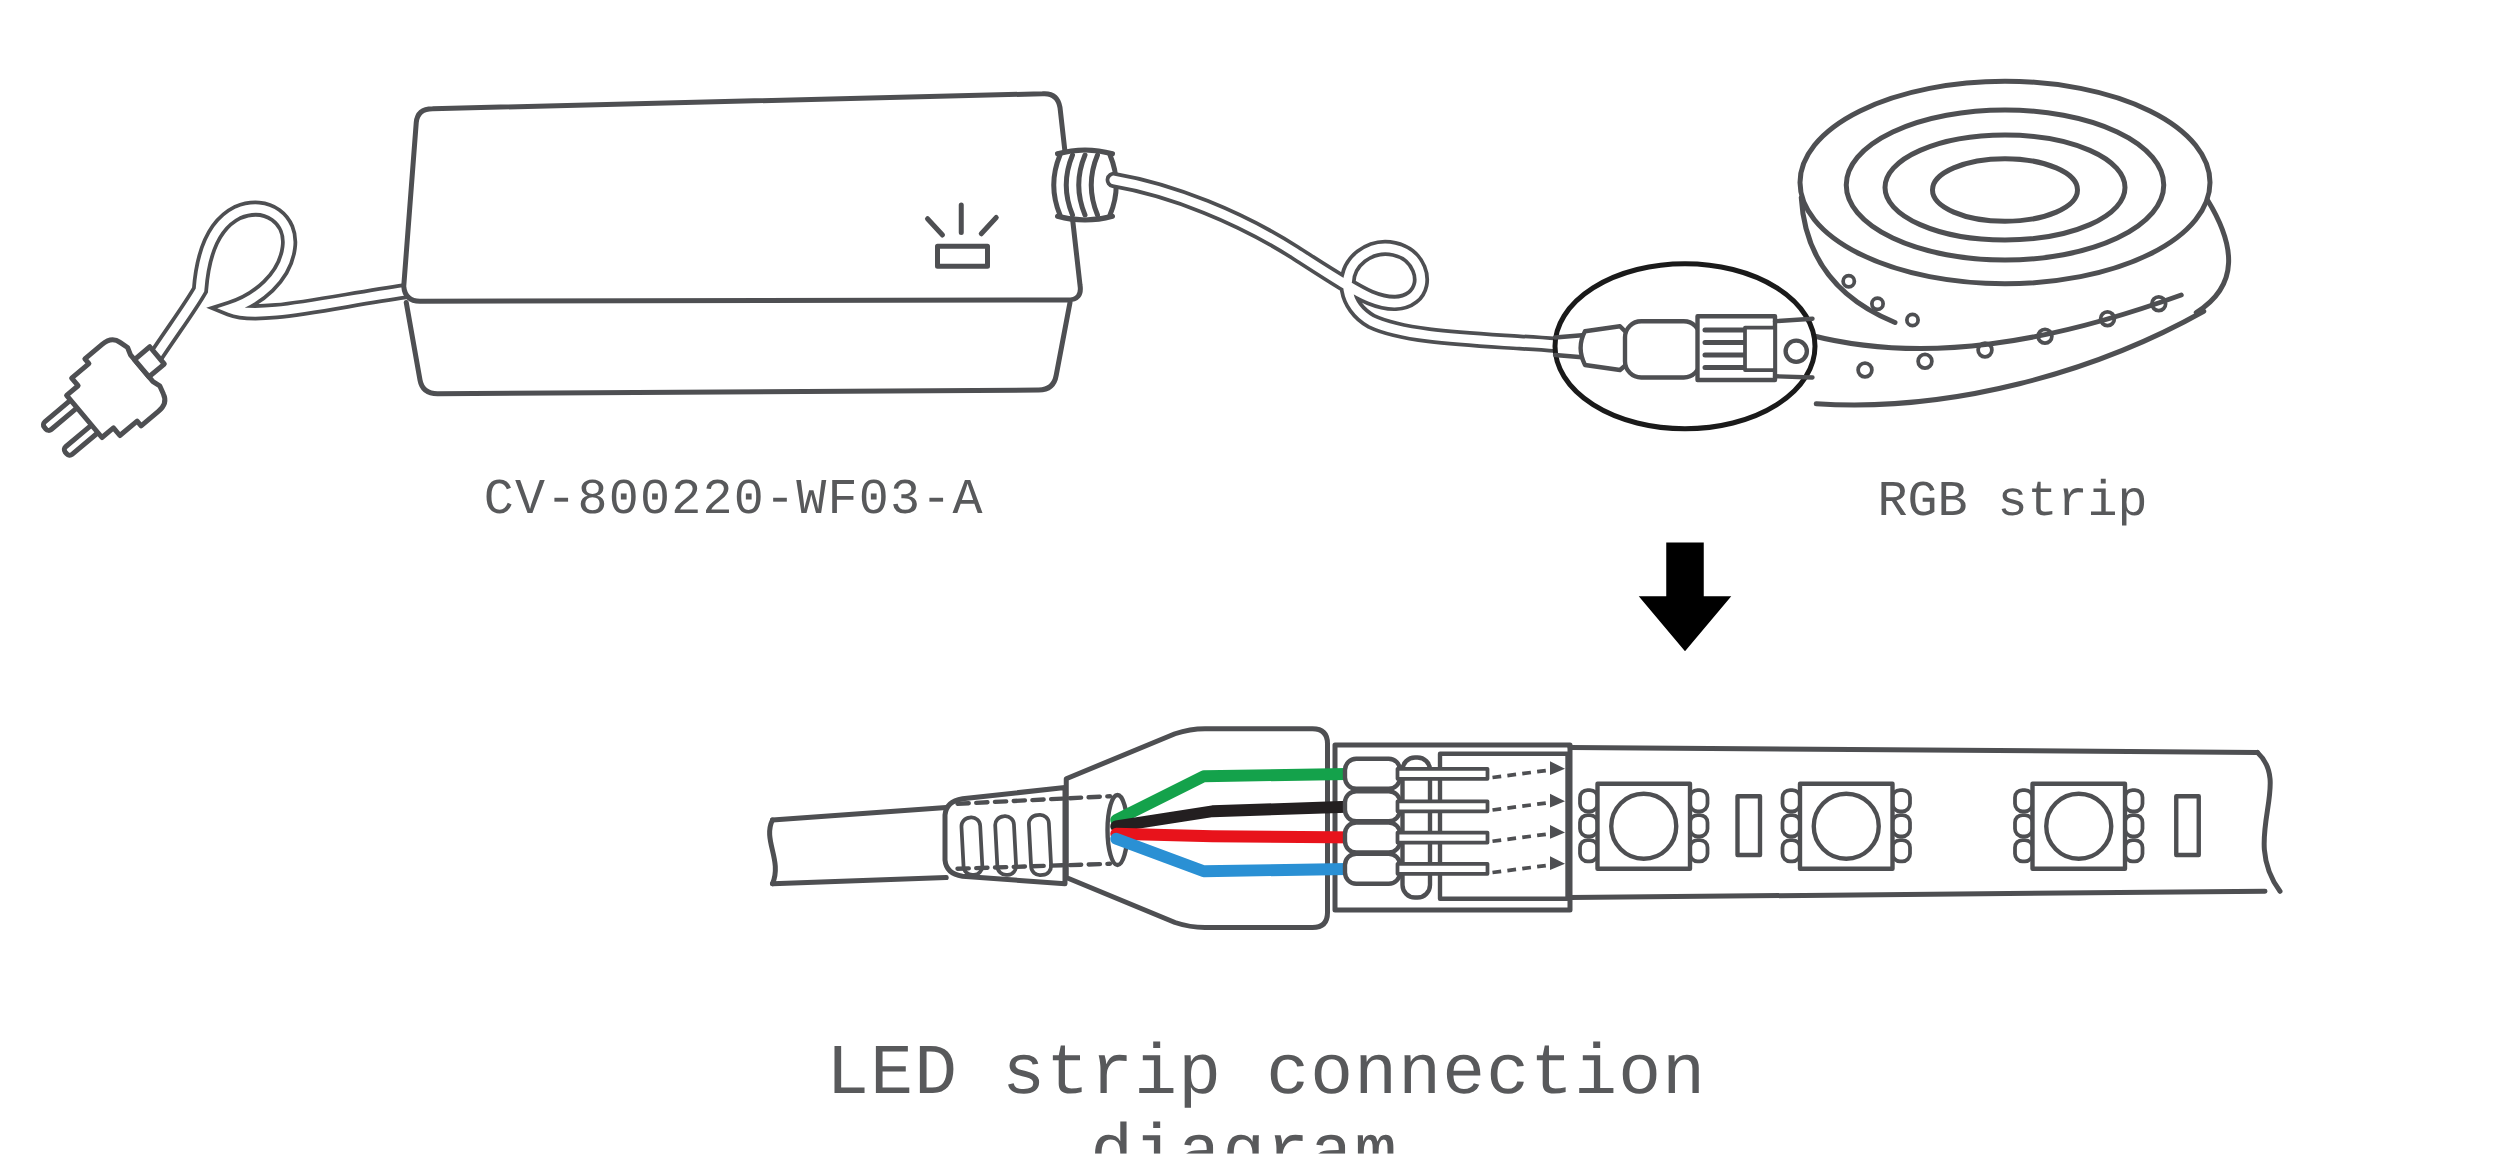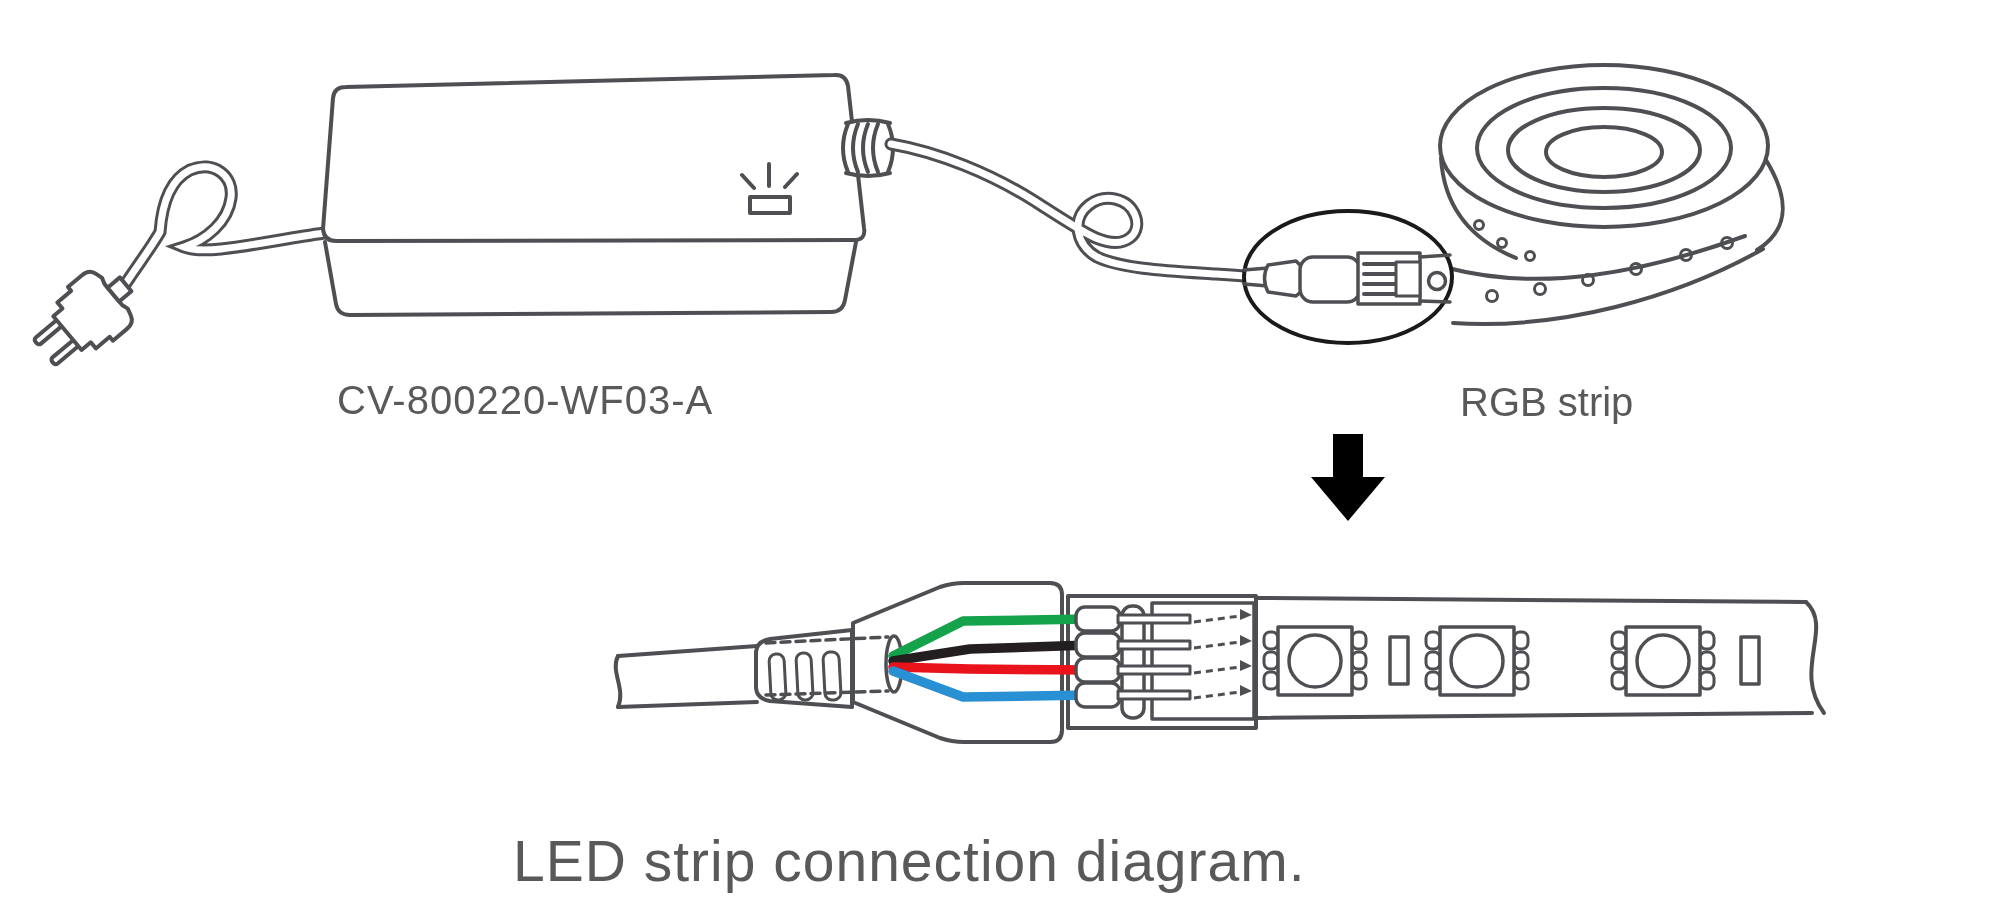--- a/index.html
+++ b/index.html
@@ -13,22 +13,22 @@
     --wire_blue:#2a90d4;
     --background:#ffffff;
   }
   html,body{margin:0;padding:0;background:var(--background);}
   .canvas{
     position:relative;width:2000px;height:923px;background:var(--background);
     font-family:"Liberation Sans",sans-serif;overflow:hidden;
   }
   .canvas svg{position:absolute;left:0;top:0;}
   .lbl{
-    position:absolute;color:var(--text);text-align:left;
-    font-family:Liberation Sans, sans-serif;
+    position:absolute;color:var(--text);text-align:center;
+    font-family:Liberation Mono, monospace;
   }
   #adapter-label{left:337px;top:378px;width:500px;font-size:40px;letter-spacing:1px;}
   #strip-label{left:1460px;top:380px;width:300px;font-size:40px;}
   #caption{left:513px;top:828px;width:1000px;font-size:57px;letter-spacing:1px;}
   .stroke{fill:none;stroke:var(--line);stroke-width:4;stroke-linecap:round;stroke-linejoin:round;}
   .fillw{fill:#fff;stroke:var(--line);stroke-width:4;stroke-linecap:round;stroke-linejoin:round;}
   .thin{stroke-width:3;}
   .med{stroke-width:3.5;}
   .dashed{stroke-dasharray:9 6;}
   .cord-outer{fill:none;stroke:var(--line);stroke-width:13;stroke-linecap:round;}

